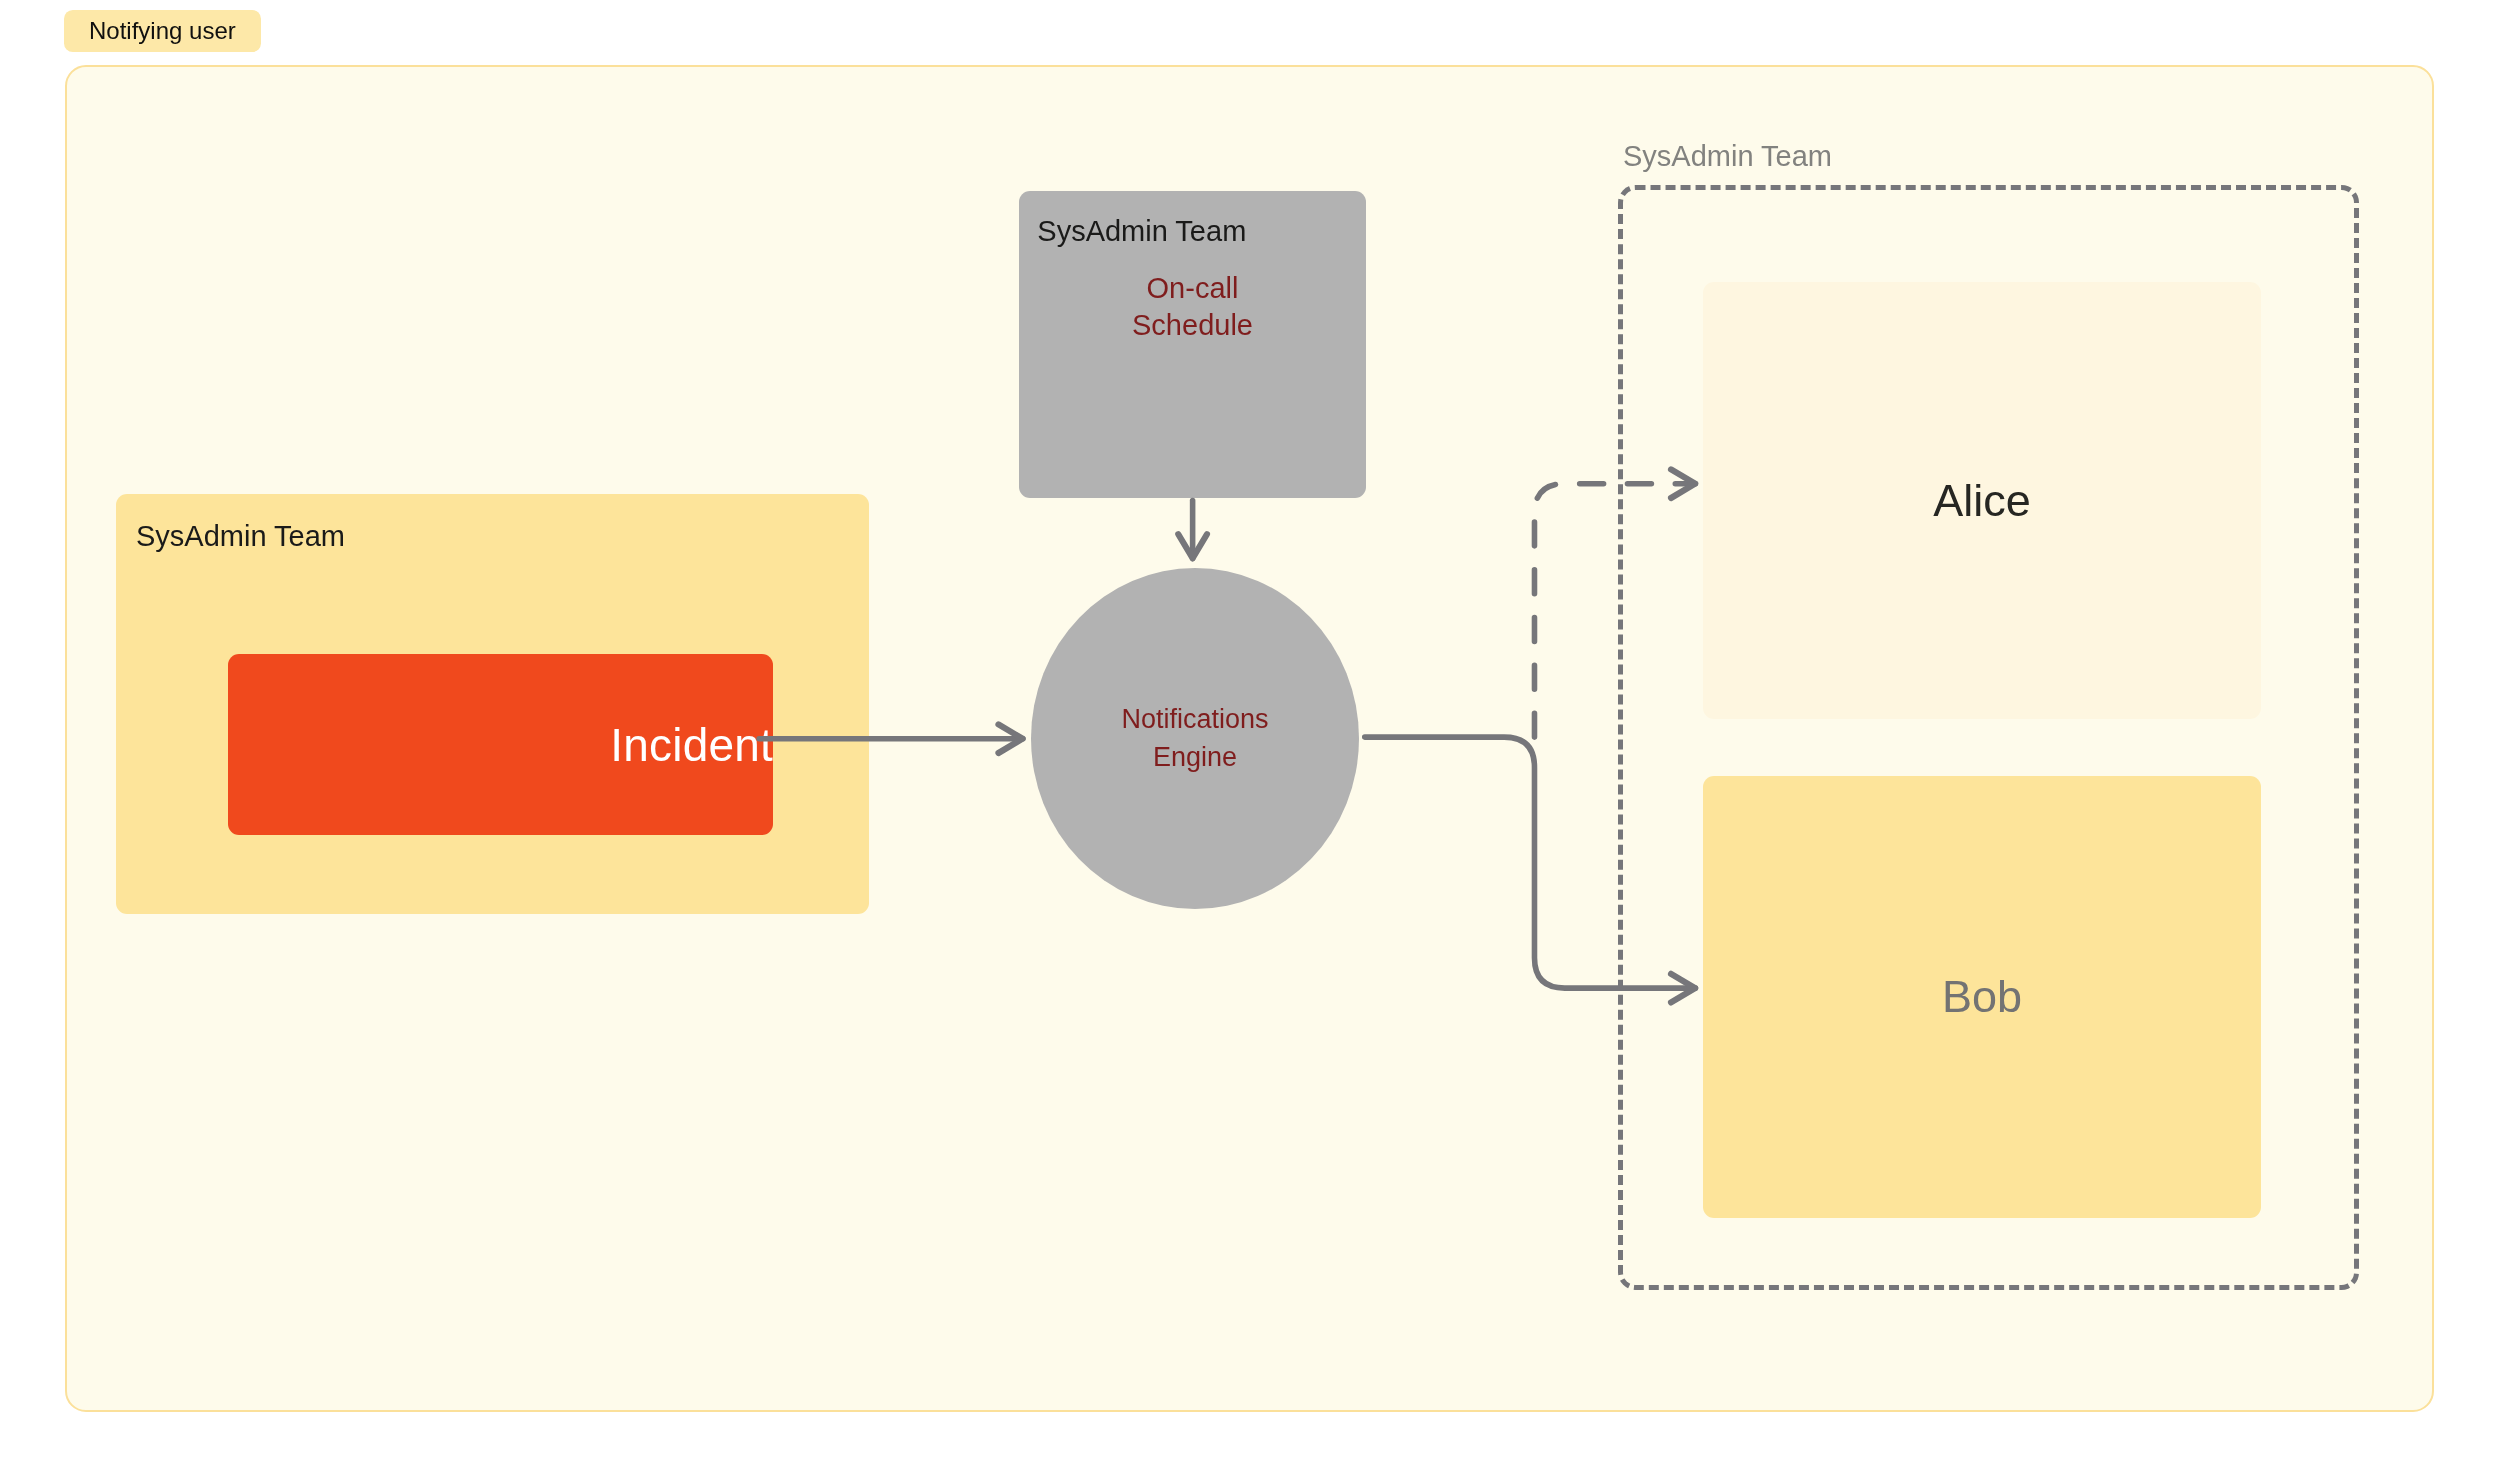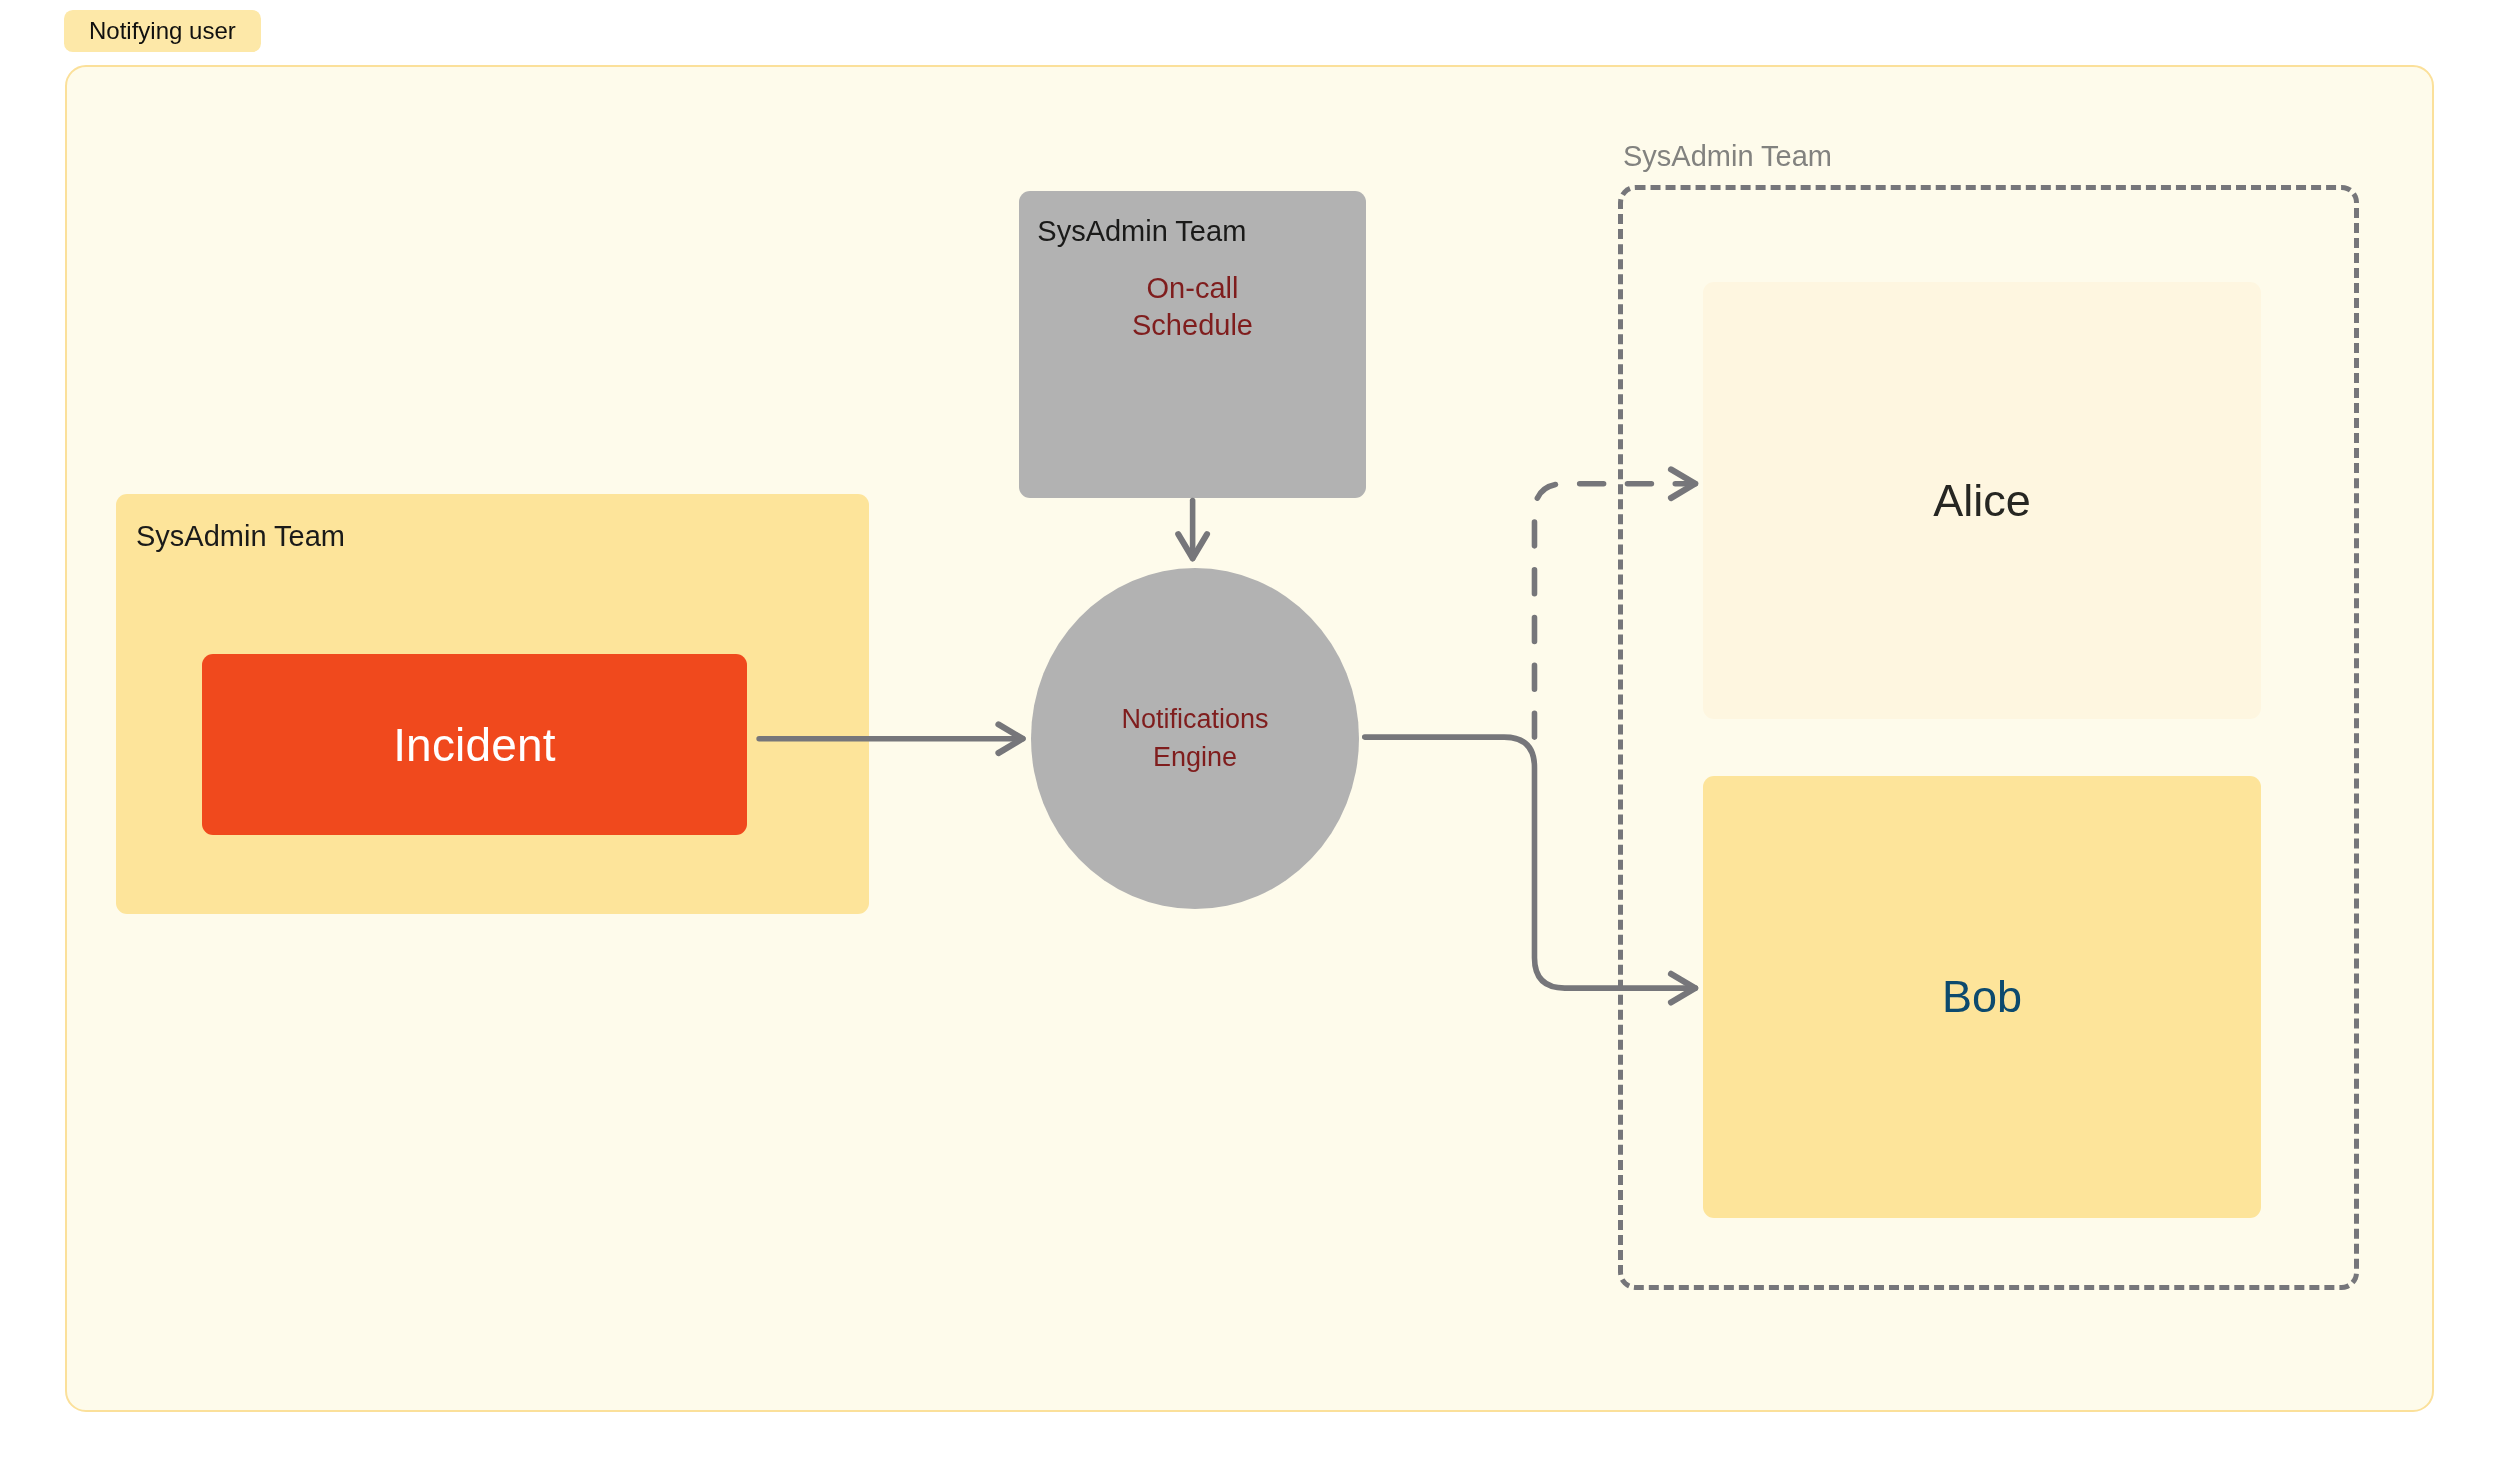--- a/index.html
+++ b/index.html
@@ -74,28 +74,28 @@
     position: absolute;
     left: 20px;
     top: 25.5px;
     font-size: 29px;
     color: #1a1a19;
     white-space: nowrap;
   }
 
   
   #node-incident {
-    left: 202px;
+    left: 228px;
     top: 654px;
     width: 545px;
     height: 181px;
     background: #f0491d;
     border-radius: 11px;
     align-items: center;
-    justify-content: center;
+    justify-content: flex-end;
   }
   #node-incident-label {
     font-size: 46px;
     color: #ffffff;
     letter-spacing: 0.2px;
     white-space: nowrap;
   }
 
   
   #node-oncall {
@@ -185,21 +185,21 @@
     top: 776px;
     width: 558px;
     height: 442px;
     background: #fde49a;
     border-radius: 11px;
     align-items: center;
     justify-content: center;
   }
   #node-bob-label {
     font-size: 45px;
-    color: #0c4a6e;
+    color: #737373;
     white-space: nowrap;
   }
 
   
   #edge-layer {
     position: absolute;
     left: 0;
     top: 0;
     width: 2500px;
     height: 1479px;

